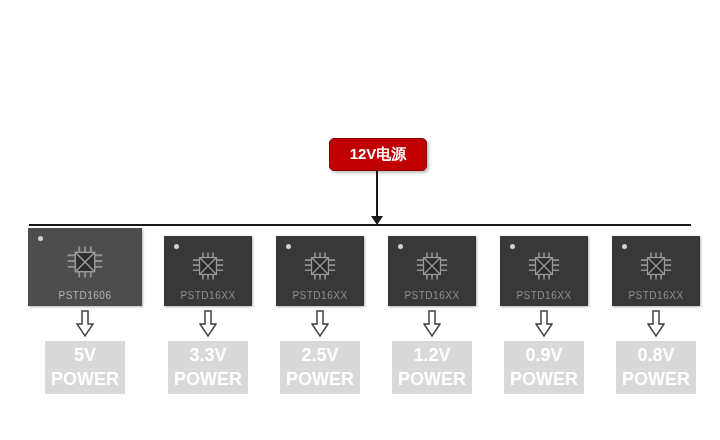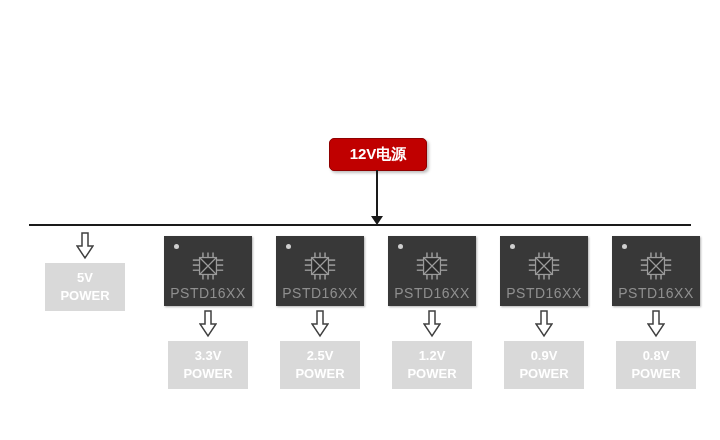--- a/index.html
+++ b/index.html
@@ -109,42 +109,42 @@
   .pkg-svg {
     display: block;
     margin-bottom: 10px;
   }
   .chip-label {
     position: absolute;
     bottom: 5px;
     left: 0;
     right: 0;
     text-align: center;
-    font-size: 14px;
+    font-size: 10px;
     letter-spacing: 0.5px;
     color: #8f8f8f;
   }
   .chip.primary .chip-label {
     color: #b3b3b3;
     font-size: 10px;
   }
 
   .hollow-arrow {
     display: block;
     margin-top: 4px;
   }
 
   .outbox {
     margin-top: 3px;
     width: 80px;
     min-height: 44px;
     background: #d9d9d9;
     color: #ffffff;
     font-weight: bold;
-    font-size: 13px;
+    font-size: 18px;
     line-height: 1.35;
     text-align: center;
     display: flex;
     flex-direction: column;
     align-items: center;
     justify-content: center;
     padding: 2px 0;
   }
 </style>
 </head>
@@ -154,20 +154,34 @@
 
   <div class="source-box">
     <span>12V电源</span>
   </div>
 
   <div class="v-line"></div>
   <div class="arrow-head"></div>
   <div class="h-line"></div>
 
   <div class="col col-0">
+    <div class="chip primary">
+      <span class="pin1-dot"></span>
+      <svg class="pkg-svg" width="62" height="40" viewBox="0 0 64 40">
+        <g stroke="#8f8f8f" stroke-width="2">
+          <path d="M14,13 H22 M14,19 H22 M14,25 H22"></path>
+          <path d="M42,13 H50 M42,19 H50 M42,25 H50"></path>
+          <path d="M26,4 V10 M32,4 V10 M38,4 V10"></path>
+          <path d="M26,30 V36 M32,30 V36 M38,30 V36"></path>
+        </g>
+        <rect x="22" y="10" width="20" height="20" fill="#2e2e2e" stroke="#9a9a9a" stroke-width="1.5"></rect>
+        <path d="M22,10 L42,30 M42,10 L22,30" stroke="#9a9a9a" stroke-width="1.5"></path>
+      </svg>
+      <div class="chip-label">PSTD1606</div>
+    </div>
     <svg class="hollow-arrow" width="18" height="28" viewBox="0 0 18 28">
       <path d="M6,1 L12,1 L12,14 L17,14 L9,26 L1,14 L6,14 Z" fill="#ffffff" stroke="#404040" stroke-width="1.5"></path>
     </svg>
     <div class="outbox">
       <div>5V</div>
       <div>POWER</div>
     </div>
   </div>
 
   <div class="col col-1">

